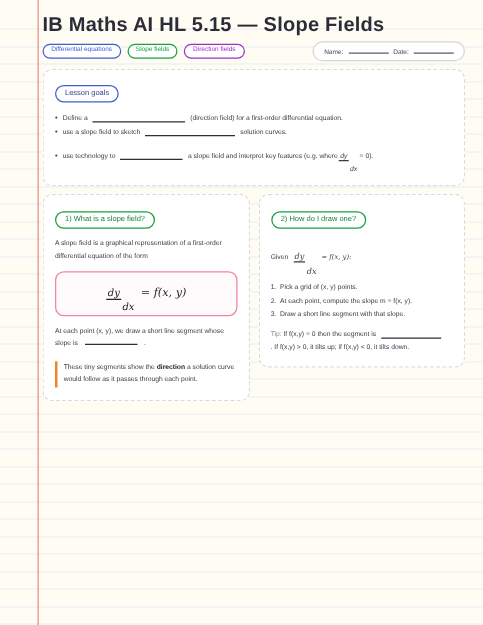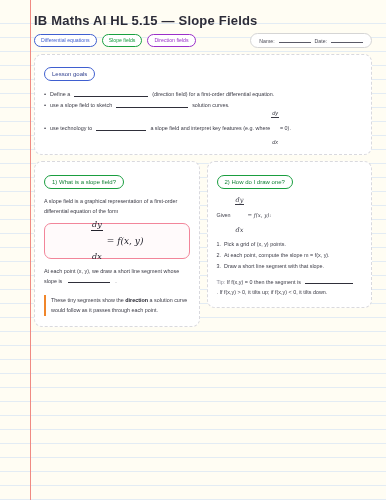--- a/index.html
+++ b/index.html
@@ -43,21 +43,21 @@
     left: 34px;
     top: 0;
     width: 338px;
   }
 
   
   .header {
     padding-top: 14px;
   }
   .title {
-    font-size: 13px;
+    font-size: 16px;
     font-weight: bold;
     color: #2c2c38;
     letter-spacing: 0.2px;
     line-height: 14px;
     white-space: nowrap;
   }
   .header-row {
     display: flex;
     align-items: center;
     margin-top: 5px;
@@ -145,21 +145,21 @@
     margin: 0 4px;
   }
   .blank-a { width: 74px; }
   .blank-b { width: 72px; }
   .blank-c { width: 50px; }
   .blank-slope { width: 42px; }
   .blank-tip { width: 48px; }
 
   .frac {
     display: inline-flex;
-    flex-direction: column;
+    flex-direction: row;
     align-items: center;
     vertical-align: middle;
     line-height: 1;
     font-style: italic;
     margin: 0 1px;
   }
   .frac .num { border-bottom: 0.7px solid currentColor; padding: 0 1px 0.4px 1px; }
   .frac .den { padding: 0.4px 1px 0 1px; margin-top: 22px; }
 
   

